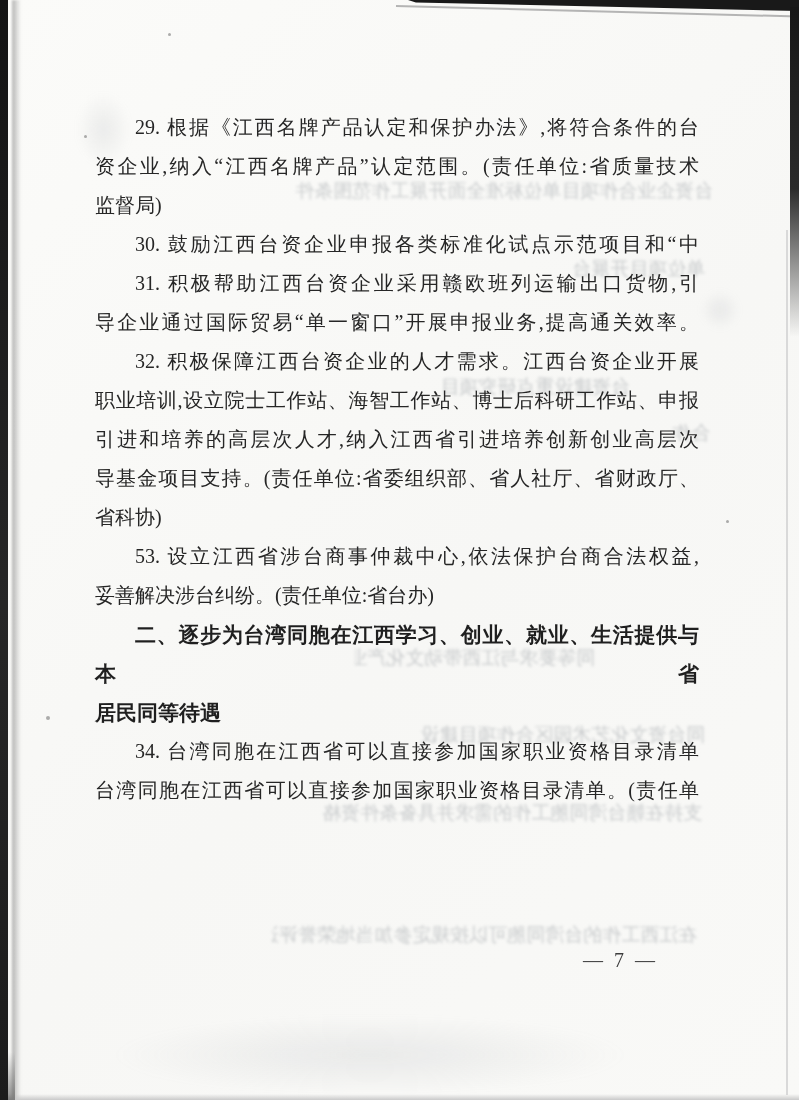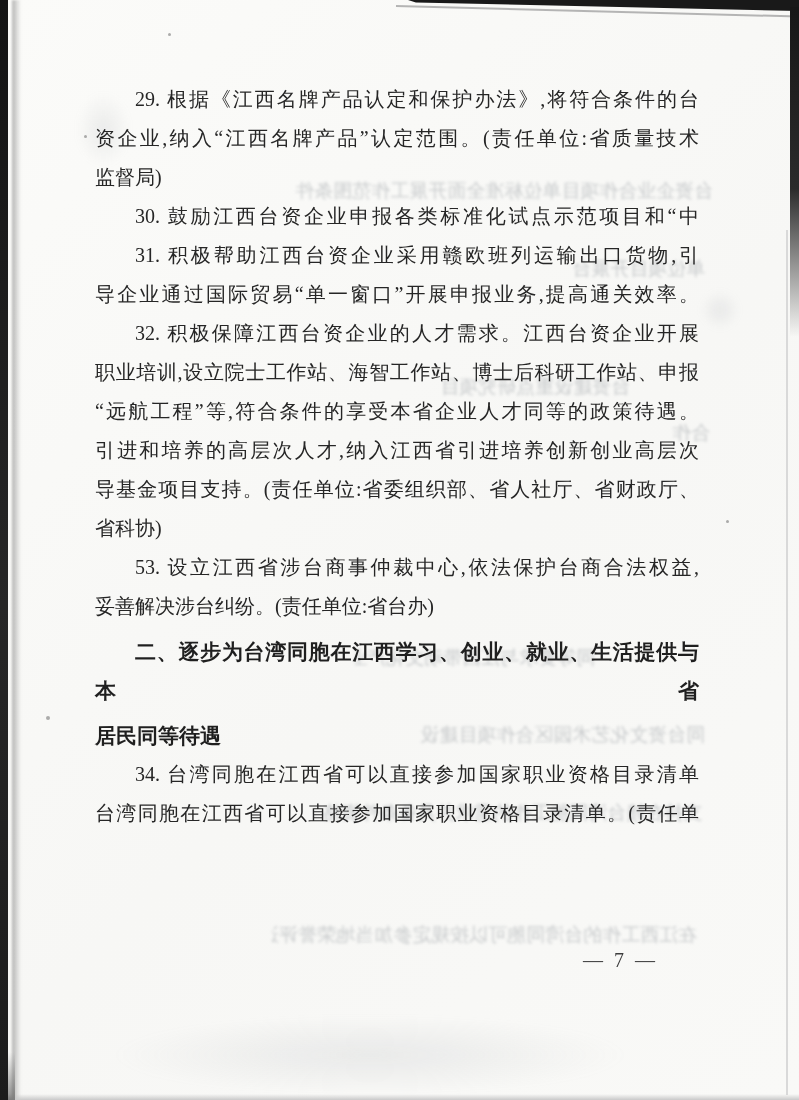--- a/index.html
+++ b/index.html
@@ -35,27 +35,27 @@
   .speck{position:absolute;background:#6b6b6b;border-radius:50%;opacity:.55;}
   .speck-1{left:168px;top:33px;width:3px;height:3px;}
   .speck-2{left:84px;top:135px;width:3px;height:3px;}
   .speck-3{left:46px;top:716px;width:4px;height:4px;}
   .speck-4{left:726px;top:520px;width:3px;height:3px;}
   
   .bleed{position:absolute;white-space:nowrap;overflow:hidden;height:26px;
     font-size:19px;line-height:26px;color:#878d93;opacity:.42;filter:blur(1.6px);
     transform:scaleX(-1);font-family:"Liberation Sans","DejaVu Sans",sans-serif;}
   
-  .content{position:absolute;left:95px;top:80px;width:604px;
+  .content{position:absolute;left:95px;top:108px;width:604px;
     font-size:20px;line-height:39px;color:#262626;}
   .line{text-align:justify;text-align-last:justify;}
   .line.first{text-indent:40px;}
   .line.last{text-align-last:left;}
   .heading .line{font-family:"Liberation Sans","DejaVu Sans",sans-serif;
-    font-weight:700;font-size:21px;color:#1f1f1f;margin-top:6px;}
+    font-weight:700;font-size:21px;color:#1f1f1f;}
   .page-number{position:absolute;left:583px;top:949px;width:120px;
     font-size:20px;letter-spacing:3px;color:#3d3d3d;white-space:nowrap;}
 </style>
 </head>
 <body>
 
 <div class="scan">
 
   <div class="smudge smudge-1"></div>
   <div class="smudge smudge-2"></div>
@@ -85,21 +85,20 @@
       <div class="para">
         <div class="line first">30. 鼓励江西台资企业申报各类标准化试点示范项目和“中</div>
       </div>
       <div class="para">
         <div class="line first">31. 积极帮助江西台资企业采用赣欧班列运输出口货物,引</div>
         <div class="line">导企业通过国际贸易“单一窗口”开展申报业务,提高通关效率。</div>
       </div>
       <div class="para">
         <div class="line first">32. 积极保障江西台资企业的人才需求。江西台资企业开展</div>
         <div class="line">职业培训,设立院士工作站、海智工作站、博士后科研工作站、申报</div>
-        <div class="line">“远航工程”等,符合条件的享受本省企业人才同等的政策待遇。</div>
         <div class="line">引进和培养的高层次人才,纳入江西省引进培养创新创业高层次</div>
         <div class="line">导基金项目支持。(责任单位:省委组织部、省人社厅、省财政厅、</div>
         <div class="line last">省科协)</div>
       </div>
       <div class="para">
         <div class="line first">53. 设立江西省涉台商事仲裁中心,依法保护台商合法权益,</div>
         <div class="line last">妥善解决涉台纠纷。(责任单位:省台办)</div>
       </div>
       <div class="para heading">
         <div class="line first">二、逐步为台湾同胞在江西学习、创业、就业、生活提供与本省</div>

